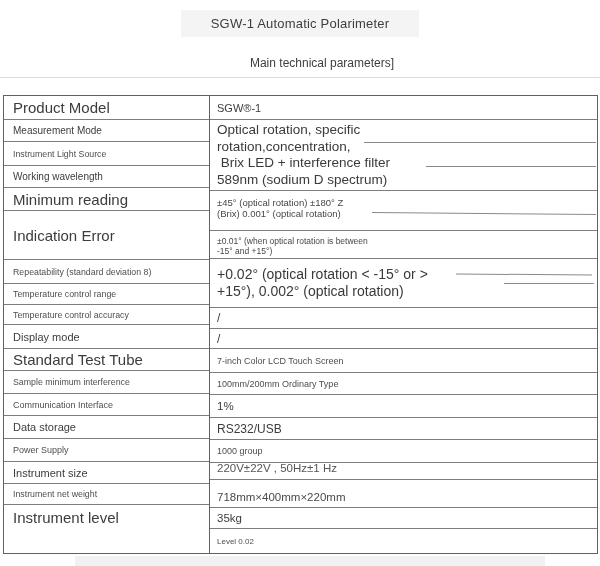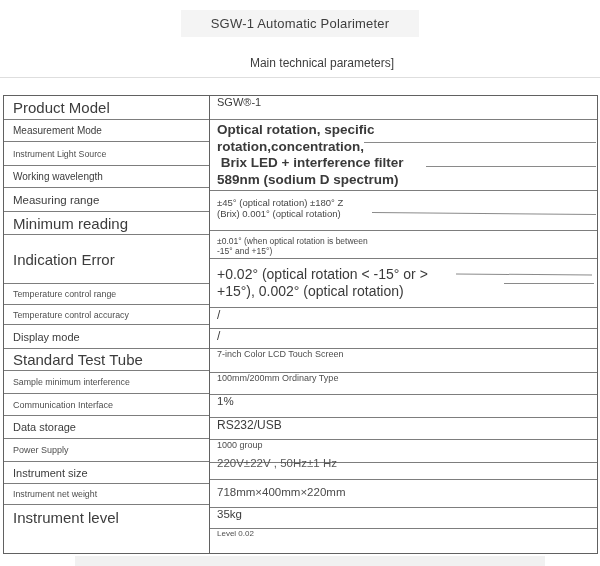--- a/index.html
+++ b/index.html
@@ -21,28 +21,28 @@
   .lrow{
     box-sizing:border-box;border-bottom:1px solid #7d7d7d;
     display:flex;align-items:center;padding-left:9px;white-space:nowrap;overflow:visible;
   }
   .lrow:last-child{border-bottom:none;}
   .col-right{position:absolute;left:205px;top:0;width:388px;height:457px;border-left:1px solid #616161;box-sizing:border-box;}
   .rcell{
     position:absolute;left:0;width:387px;box-sizing:border-box;
     border-bottom:1px solid #7d7d7d;padding-left:7px;white-space:nowrap;overflow:visible;background:transparent;
   }
-  .rcell.center{display:flex;}
+  .rcell.center{display:flex;align-items:center;}
   .rcell.noline{border-bottom:none;}
   .blk div{white-space:nowrap;}
 
   .fz8{font-size:8px;}  .fz85{font-size:8.5px;} .fz88{font-size:8.8px;color:#4e4e4e;}
   .fz9{font-size:9px;color:#4e4e4e;} .fz95{font-size:9.5px;} .fz10{font-size:10px;}
   .fz105{font-size:15px;} .fz11{font-size:11px;} .fz115{font-size:11.5px;}
-  .fz125{font-size:12px;} .fz135{font-size:13.5px;font-weight:bold;} .fz14{font-size:14px;}
+  .fz125{font-size:12px;} .fz135{font-size:13.5px;} .fz14{font-size:14px;}
 
   .frag{position:absolute;height:1px;background:#8a8a8a;}
   .frag.wavy{transform:rotate(.5deg);}
   .bottom-strip{position:absolute;top:556px;left:75px;width:470px;height:10px;background:#f1f1f1;}
 </style>
 </head>
 <body>
 
 <div class="title-row">
   <span class="title">SGW-1 Automatic Polarimeter</span>
@@ -60,28 +60,28 @@
       </div>
     <div class="lrow fz10" style="height:22px">
         <span>Measurement Mode</span>
       </div>
     <div class="lrow fz88" style="height:24px">
         <span>Instrument Light Source</span>
       </div>
     <div class="lrow fz10" style="height:22px">
         <span>Working wavelength</span>
       </div>
-    <div class="lrow fz115" style="height:24px">
-        <span>Measuring range</span>
-      </div>
     <div class="lrow fz105" style="height:23px">
         <span>Minimum reading</span>
       </div>
     <div class="lrow fz105" style="height:49px">
         <span>Indication Error</span>
+      </div>
+    <div class="lrow fz88" style="height:24px">
+        <span>Repeatability (standard deviation 8)</span>
       </div>
     <div class="lrow fz88" style="height:21px">
         <span>Temperature control range</span>
       </div>
     <div class="lrow fz88" style="height:20px">
         <span>Temperature control accuracy</span>
       </div>
     <div class="lrow fz11" style="height:24px">
         <span>Display mode</span>
       </div>

